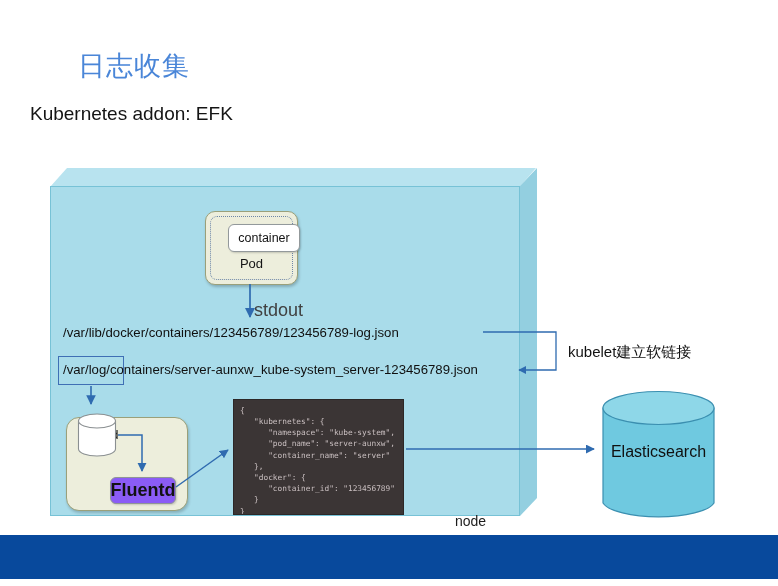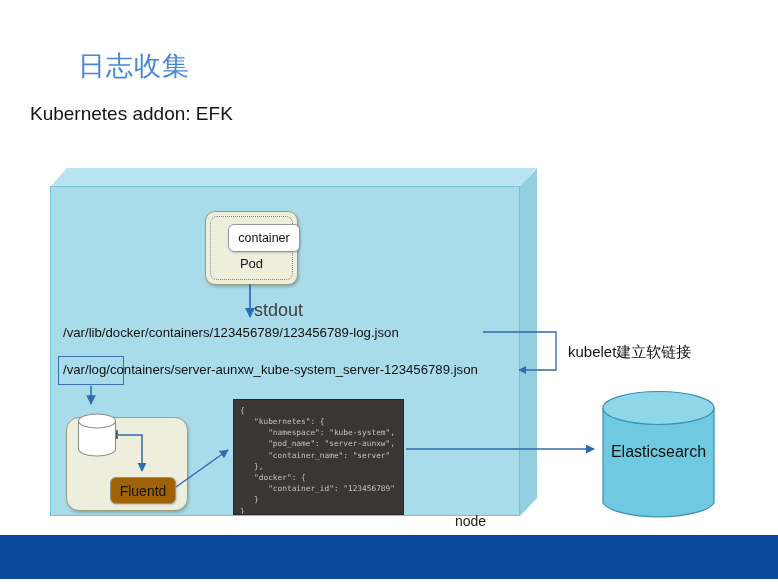--- a/index.html
+++ b/index.html
@@ -98,23 +98,23 @@
     position:absolute;left:66px;top:417px;width:120px;height:92px;
     background:#edeedc;border:1.4px solid #9aa07a;border-radius:13px;
     box-shadow:1px 2px 3px rgba(0,0,0,.2);
   }
   #pod-bottom-label{
     position:absolute;left:96px;top:427px;font-size:13.5px;color:#141414;
   }
   #volume-cyl{position:absolute;left:77px;top:413px;width:40px;height:44px;}
   #fluentd-box{
     position:absolute;left:110px;top:477px;width:64px;height:25px;
-    background:#a16207;border:1px solid #8f9597;border-radius:6px;
+    background:#8b5cf6;border:1px solid #8f9597;border-radius:6px;
     display:flex;align-items:center;justify-content:center;
-    font-size:14px;color:#121212;box-shadow:1px 1px 2px rgba(0,0,0,.16);
+    font-size:18px;color:#121212;box-shadow:1px 1px 2px rgba(0,0,0,.16);font-weight:bold;
   }
 
   
   #json-block{
     position:absolute;left:233px;top:391px;width:171px;height:116px;
     background:#3b3535;border:1px solid #2c2727;
     padding:5px 6px;box-sizing:border-box;
     font-family:"DejaVu Sans Mono","Liberation Mono",monospace;
     font-size:7.8px;line-height:11.2px;color:#c9bfc0;
     white-space:pre;overflow:hidden;

